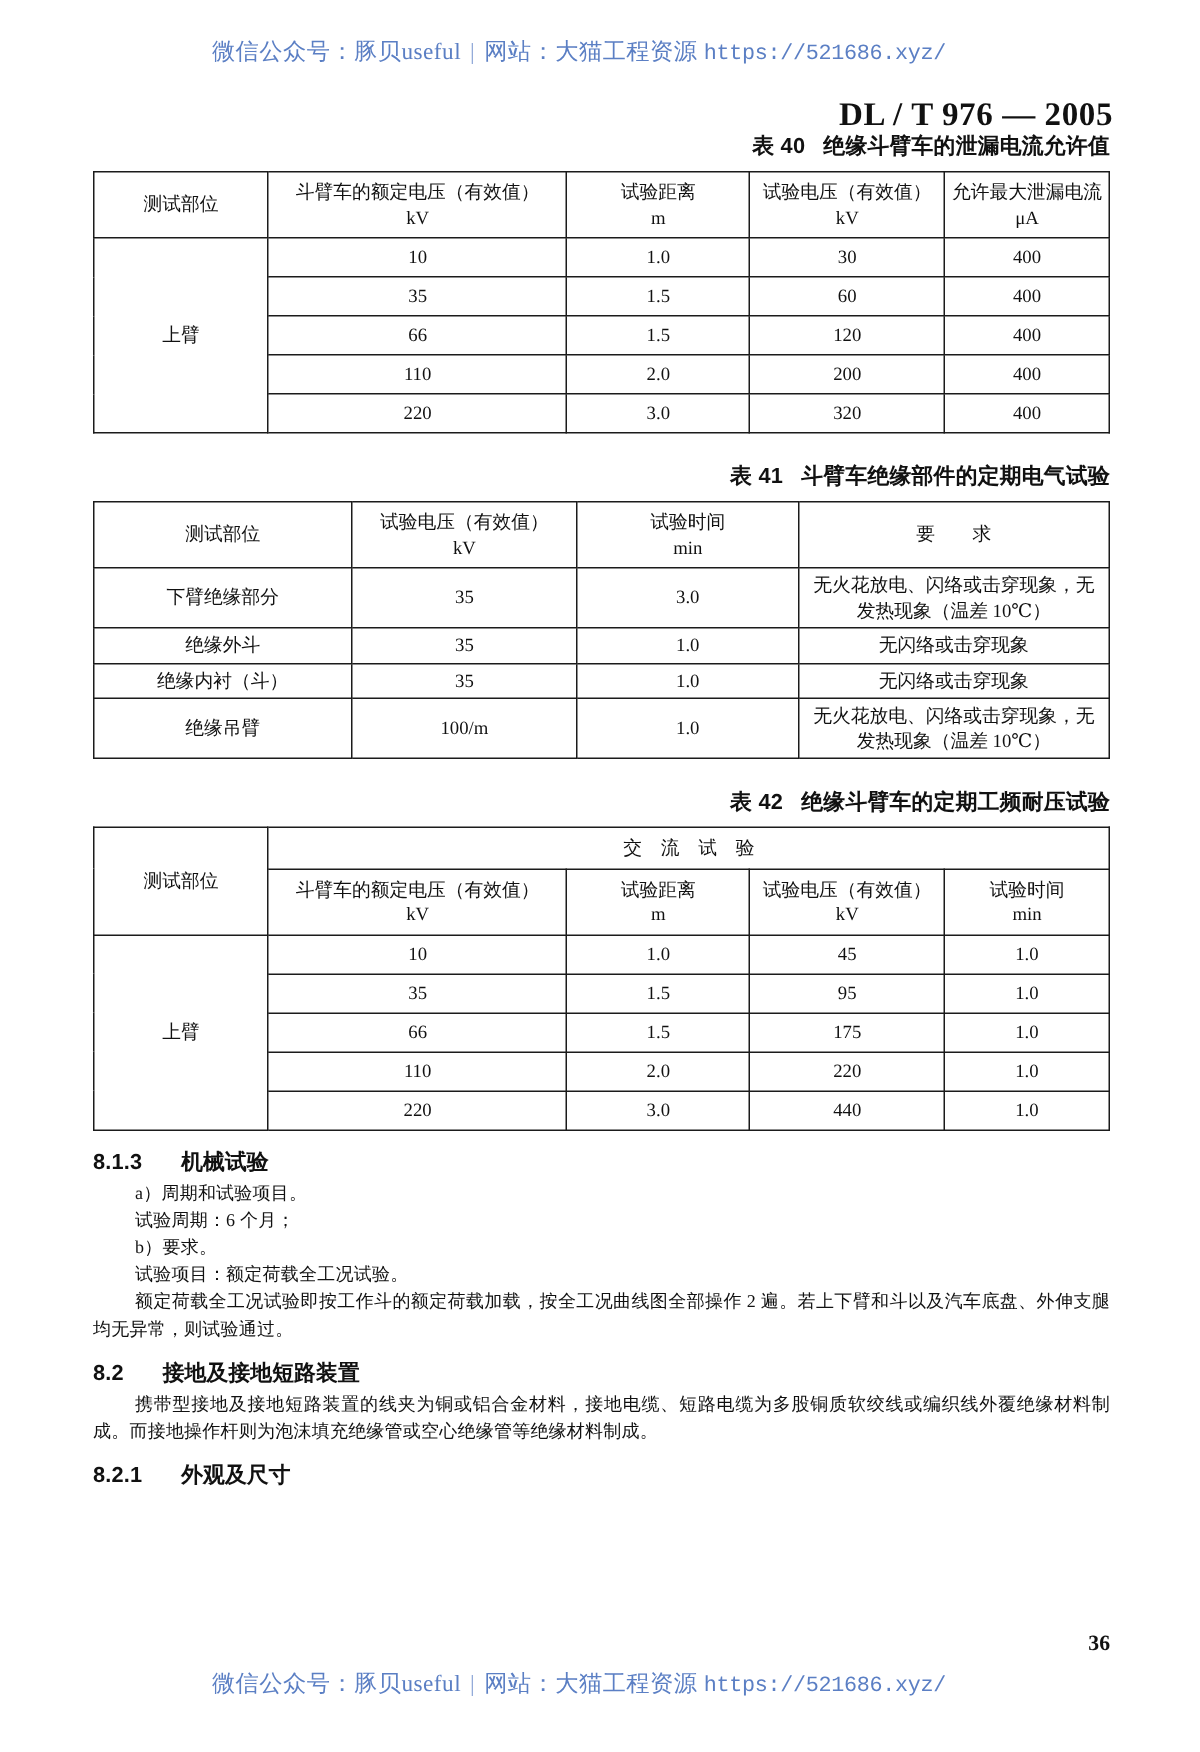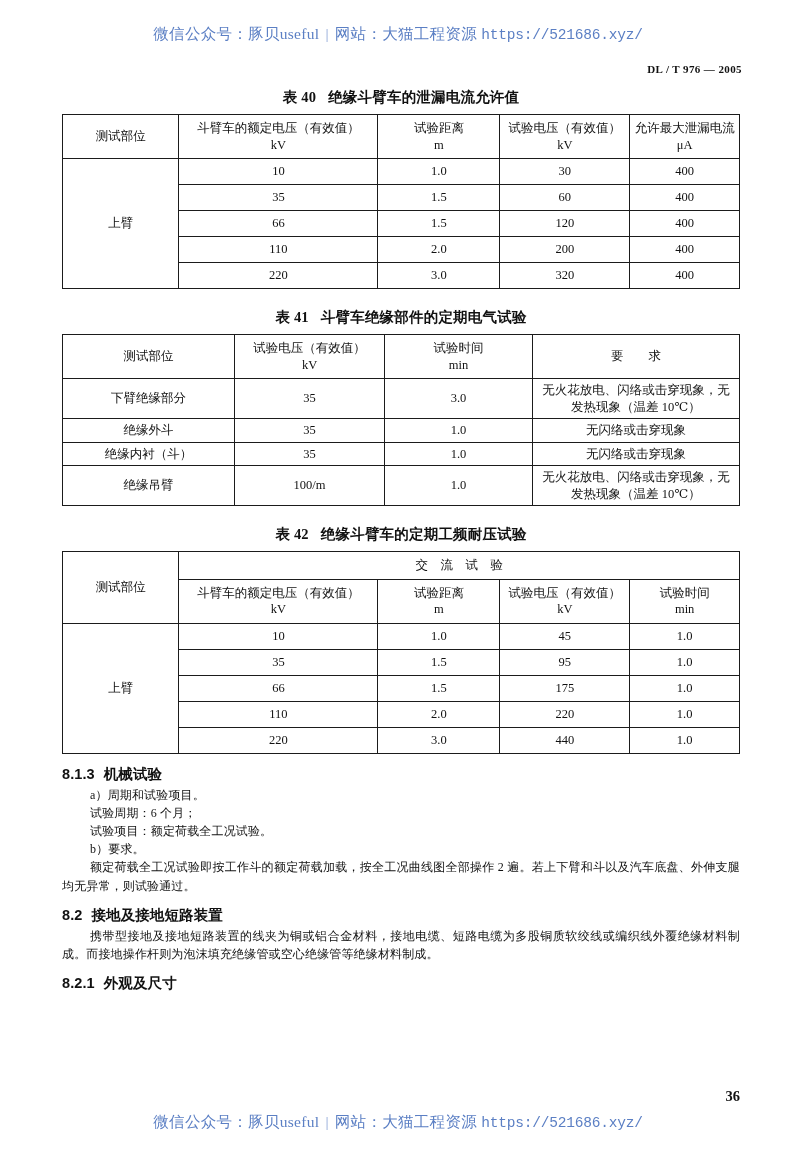--- a/index.html
+++ b/index.html
@@ -19,21 +19,21 @@
   .page {
     position: relative;
     width: 800px;
     height: 1168px;
     box-sizing: border-box;
   }
 
   
   .watermark {
     position: absolute;
-    left: 16px;
+    left: 4px;
     width: 764px;
     text-align: center;
     color: #5b7fc4;
     font-size: 15.5px;
     letter-spacing: 0.3px;
     white-space: nowrap;
     font-family: "Liberation Serif", "DejaVu Serif", serif;
   }
   .watermark .sep {
     display: inline-block;
@@ -47,40 +47,40 @@
   }
   .watermark-top { top: 24px; }
   .watermark-bottom { top: 1112px; }
 
   
   .std-no {
     position: absolute;
     right: 58px;
     top: 63px;
     font-weight: bold;
-    font-size: 11px;
+    font-size: 22px;
     letter-spacing: 0.4px;
     font-family: "Liberation Serif", "DejaVu Serif", serif;
   }
 
   
   .content {
     position: absolute;
     left: 62px;
     top: 88px;
     width: 678px;
   }
 
   .table-title {
-    text-align: center;
+    text-align: right;
     font-weight: bold;
     font-size: 14.5px;
     letter-spacing: 0.2px;
     margin: 0 0 7px 0;
-    font-family: Liberation Serif, serif;
+    font-family: Liberation Sans, sans-serif;
   }
   .table-title .gap { display: inline-block; width: 12px; }
 
   table.doc {
     border-collapse: collapse;
     width: 100%;
     table-layout: fixed;
     font-size: 12.5px;
   }
   table.doc td, table.doc th {
@@ -108,21 +108,21 @@
   .spacer-md { height: 19px; }
 
   
   .sec-head {
     font-family: "Liberation Sans", "DejaVu Sans", sans-serif;
     font-weight: bold;
     font-size: 14.5px;
     margin: 11px 0 2px 0;
     letter-spacing: 0.1px;
   }
-  .sec-head .num { margin-right: 9px; }
+  .sec-head .num { margin-right: 26px; }
 
   p.body {
     font-size: 12px;
     line-height: 1.52;
     margin: 0;
     text-align: justify;
     letter-spacing: 0.15px;
     font-family: "Liberation Serif", "DejaVu Serif", serif;
   }
   p.indent1 { text-indent: 28px; }
@@ -351,22 +351,22 @@
           <td class="outer-r">1.0</td>
         </tr>
       </tbody>
     </table>
 
     <div class="sec-head">
       <span class="num">8.1.3</span><span>机械试验</span>
     </div>
     <p class="body indent1">a）周期和试验项目。</p>
     <p class="body indent1">试验周期：6 个月；</p>
+    <p class="body indent1">b）要求。</p>
     <p class="body indent1">试验项目：额定荷载全工况试验。</p>
-    <p class="body indent1">b）要求。</p>
     <p class="body indent2">额定荷载全工况试验即按工作斗的额定荷载加载，按全工况曲线图全部操作 2 遍。若上下臂和斗以及汽车底盘、外伸支腿均无异常，则试验通过。</p>
 
     <div class="sec-head">
       <span class="num">8.2</span><span>接地及接地短路装置</span>
     </div>
     <p class="body indent2">携带型接地及接地短路装置的线夹为铜或铝合金材料，接地电缆、短路电缆为多股铜质软绞线或编织线外覆绝缘材料制成。而接地操作杆则为泡沫填充绝缘管或空心绝缘管等绝缘材料制成。</p>
 
     <div class="sec-head">
       <span class="num">8.2.1</span><span>外观及尺寸</span>
     </div>

